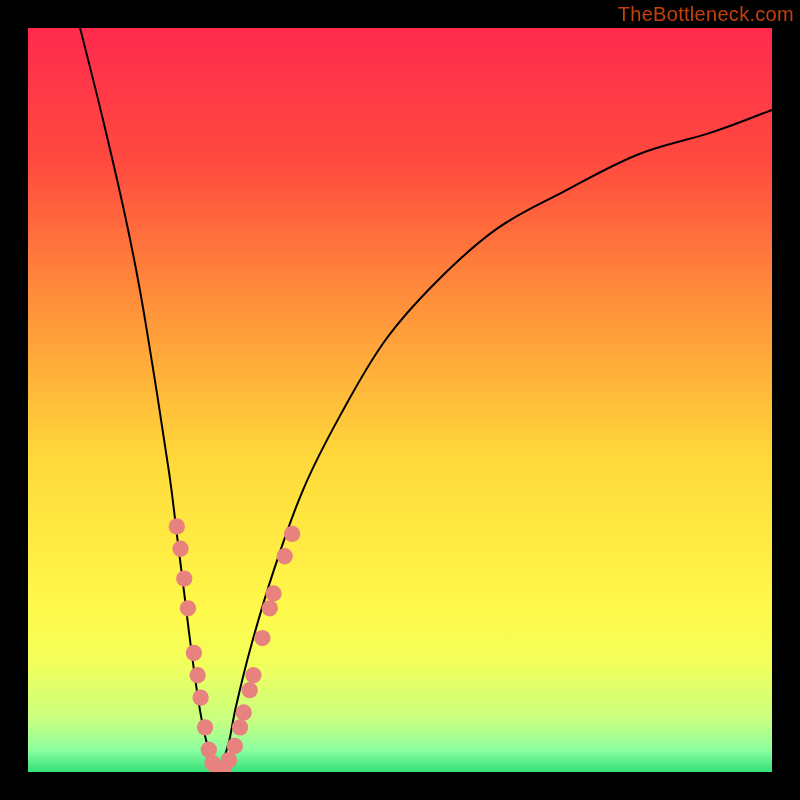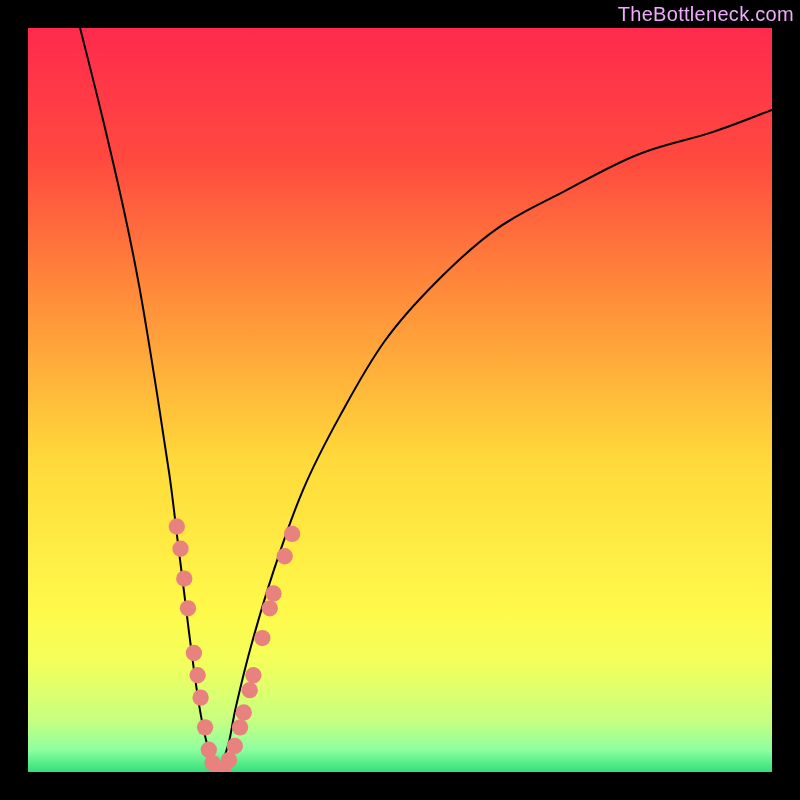--- a/index.html
+++ b/index.html
@@ -22,21 +22,21 @@
     top: 28px;
     left: 28px;
     width: 744px;
     height: 744px;
     
   }
   .watermark {
     position: absolute;
     top: 3px;
     right: 6px;
-    color: #f0abfc;
+    color: #c2410c;
     font-size: 20px;
     font-weight: 500;
     letter-spacing: 0.3px;
     user-select: none;
   }
   svg.curve-layer {
     position: absolute;
     top: 0; left: 0;
     width: 744px;
     height: 744px;

